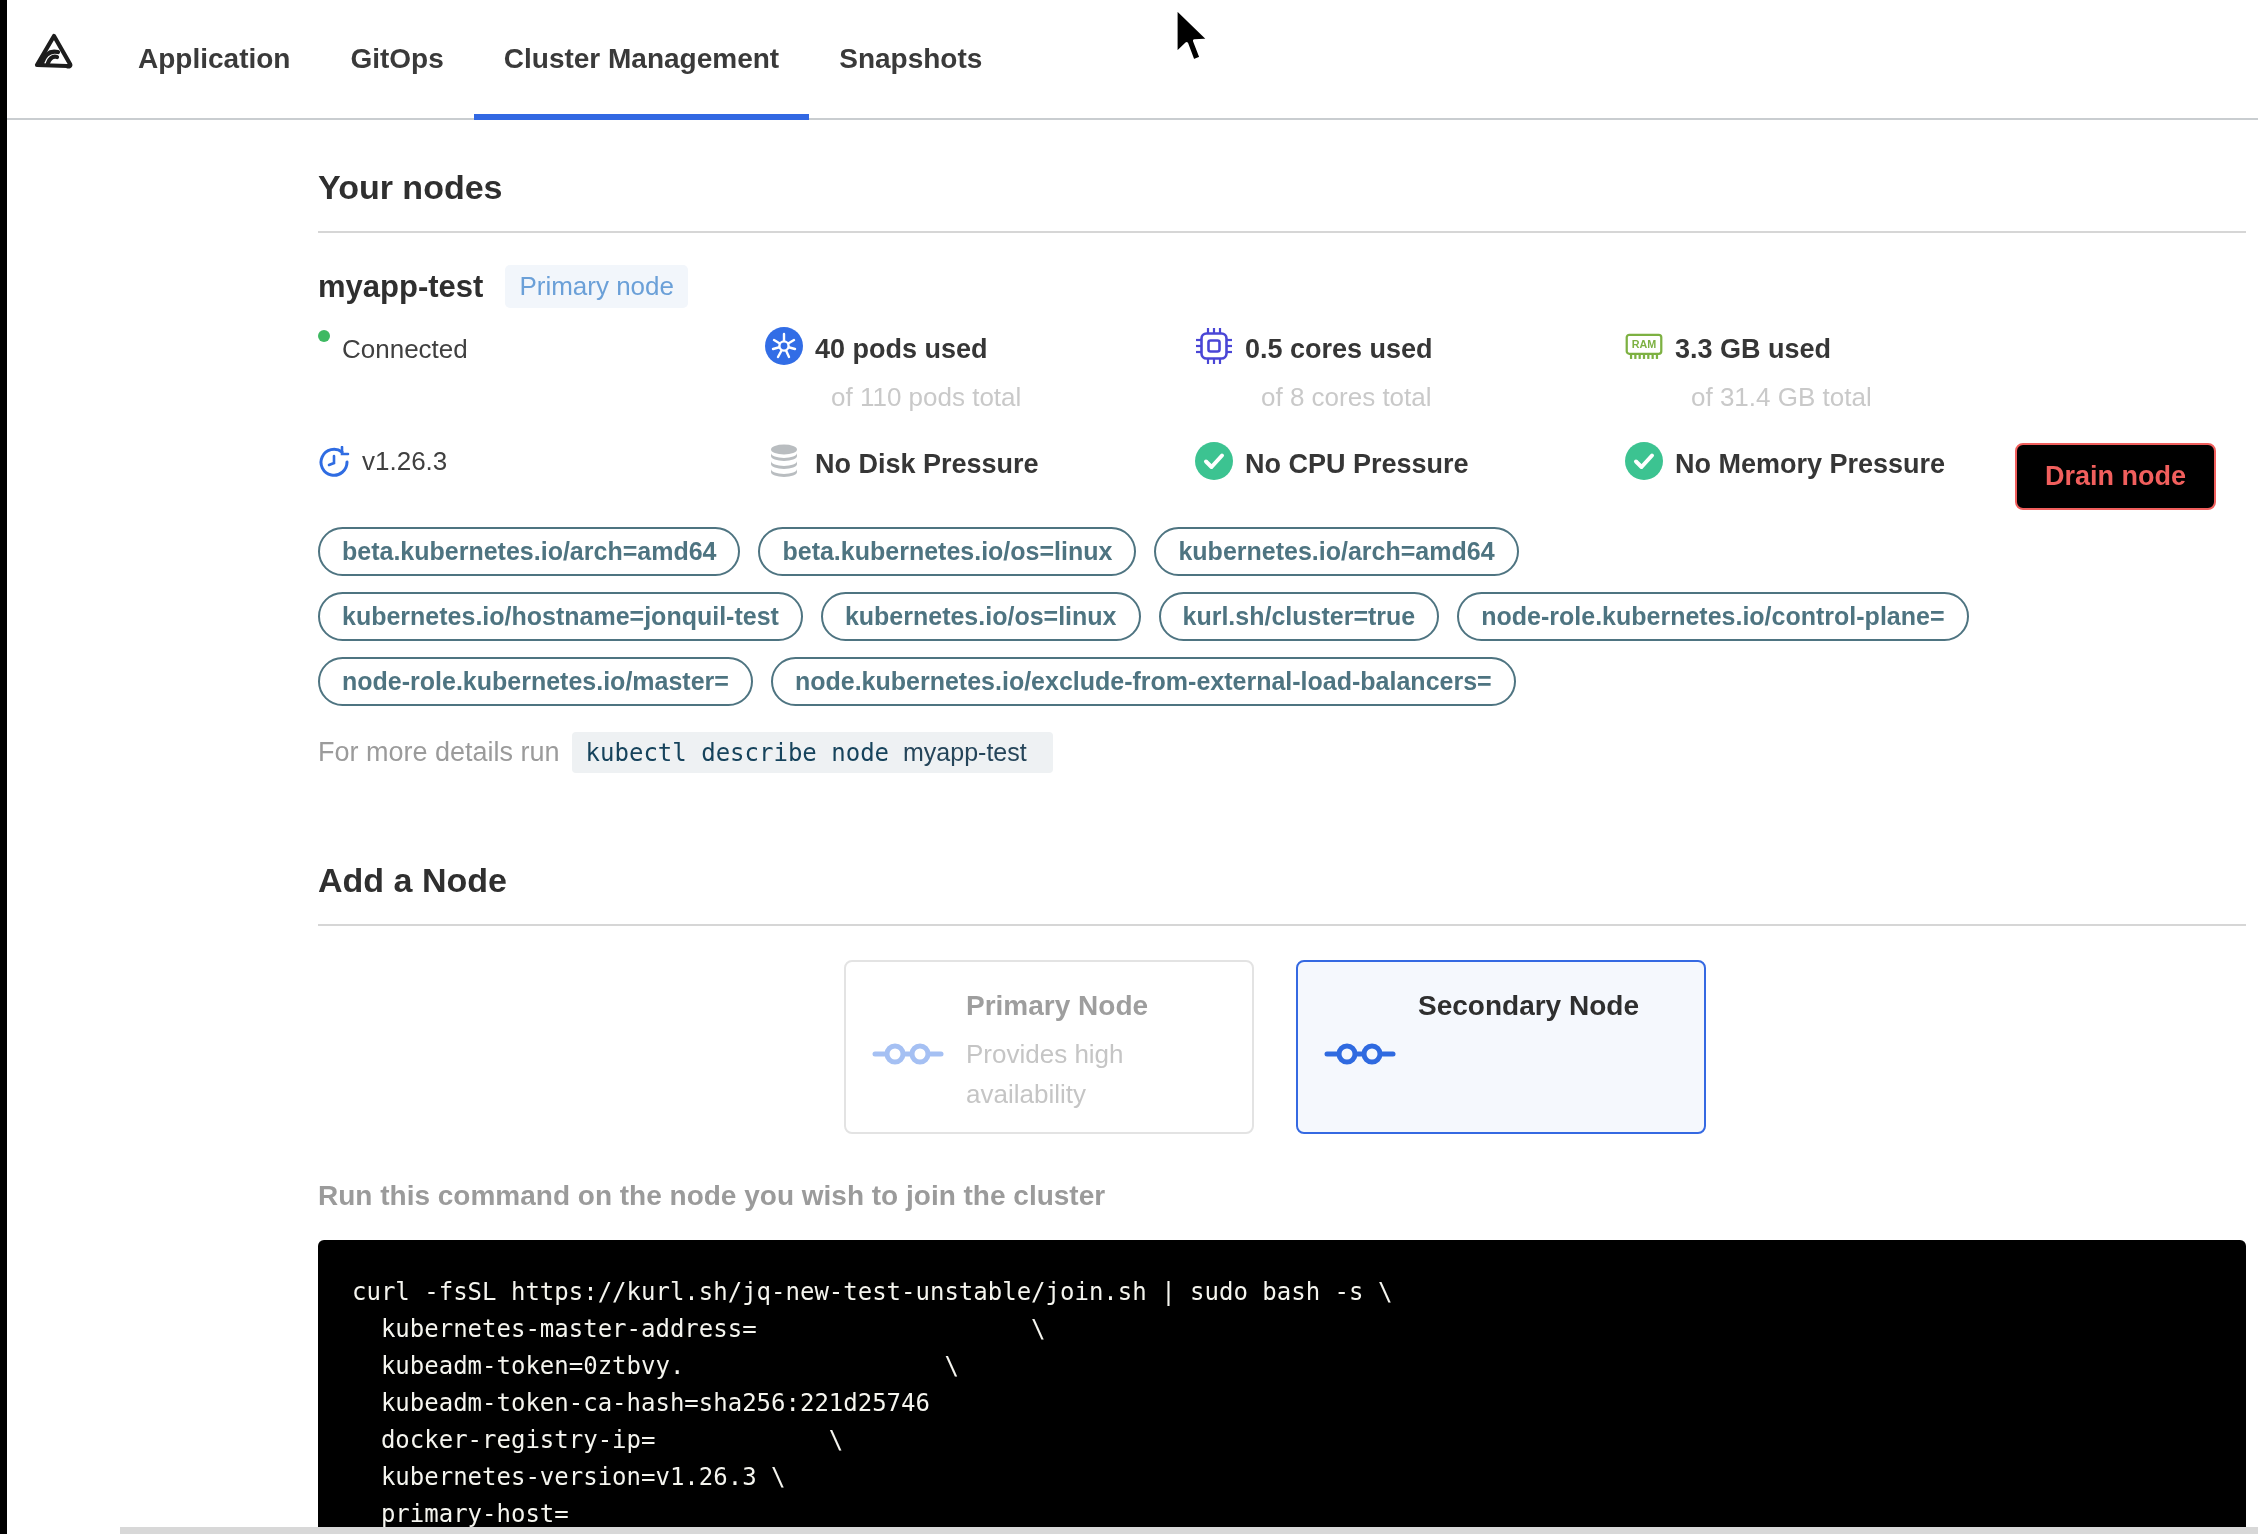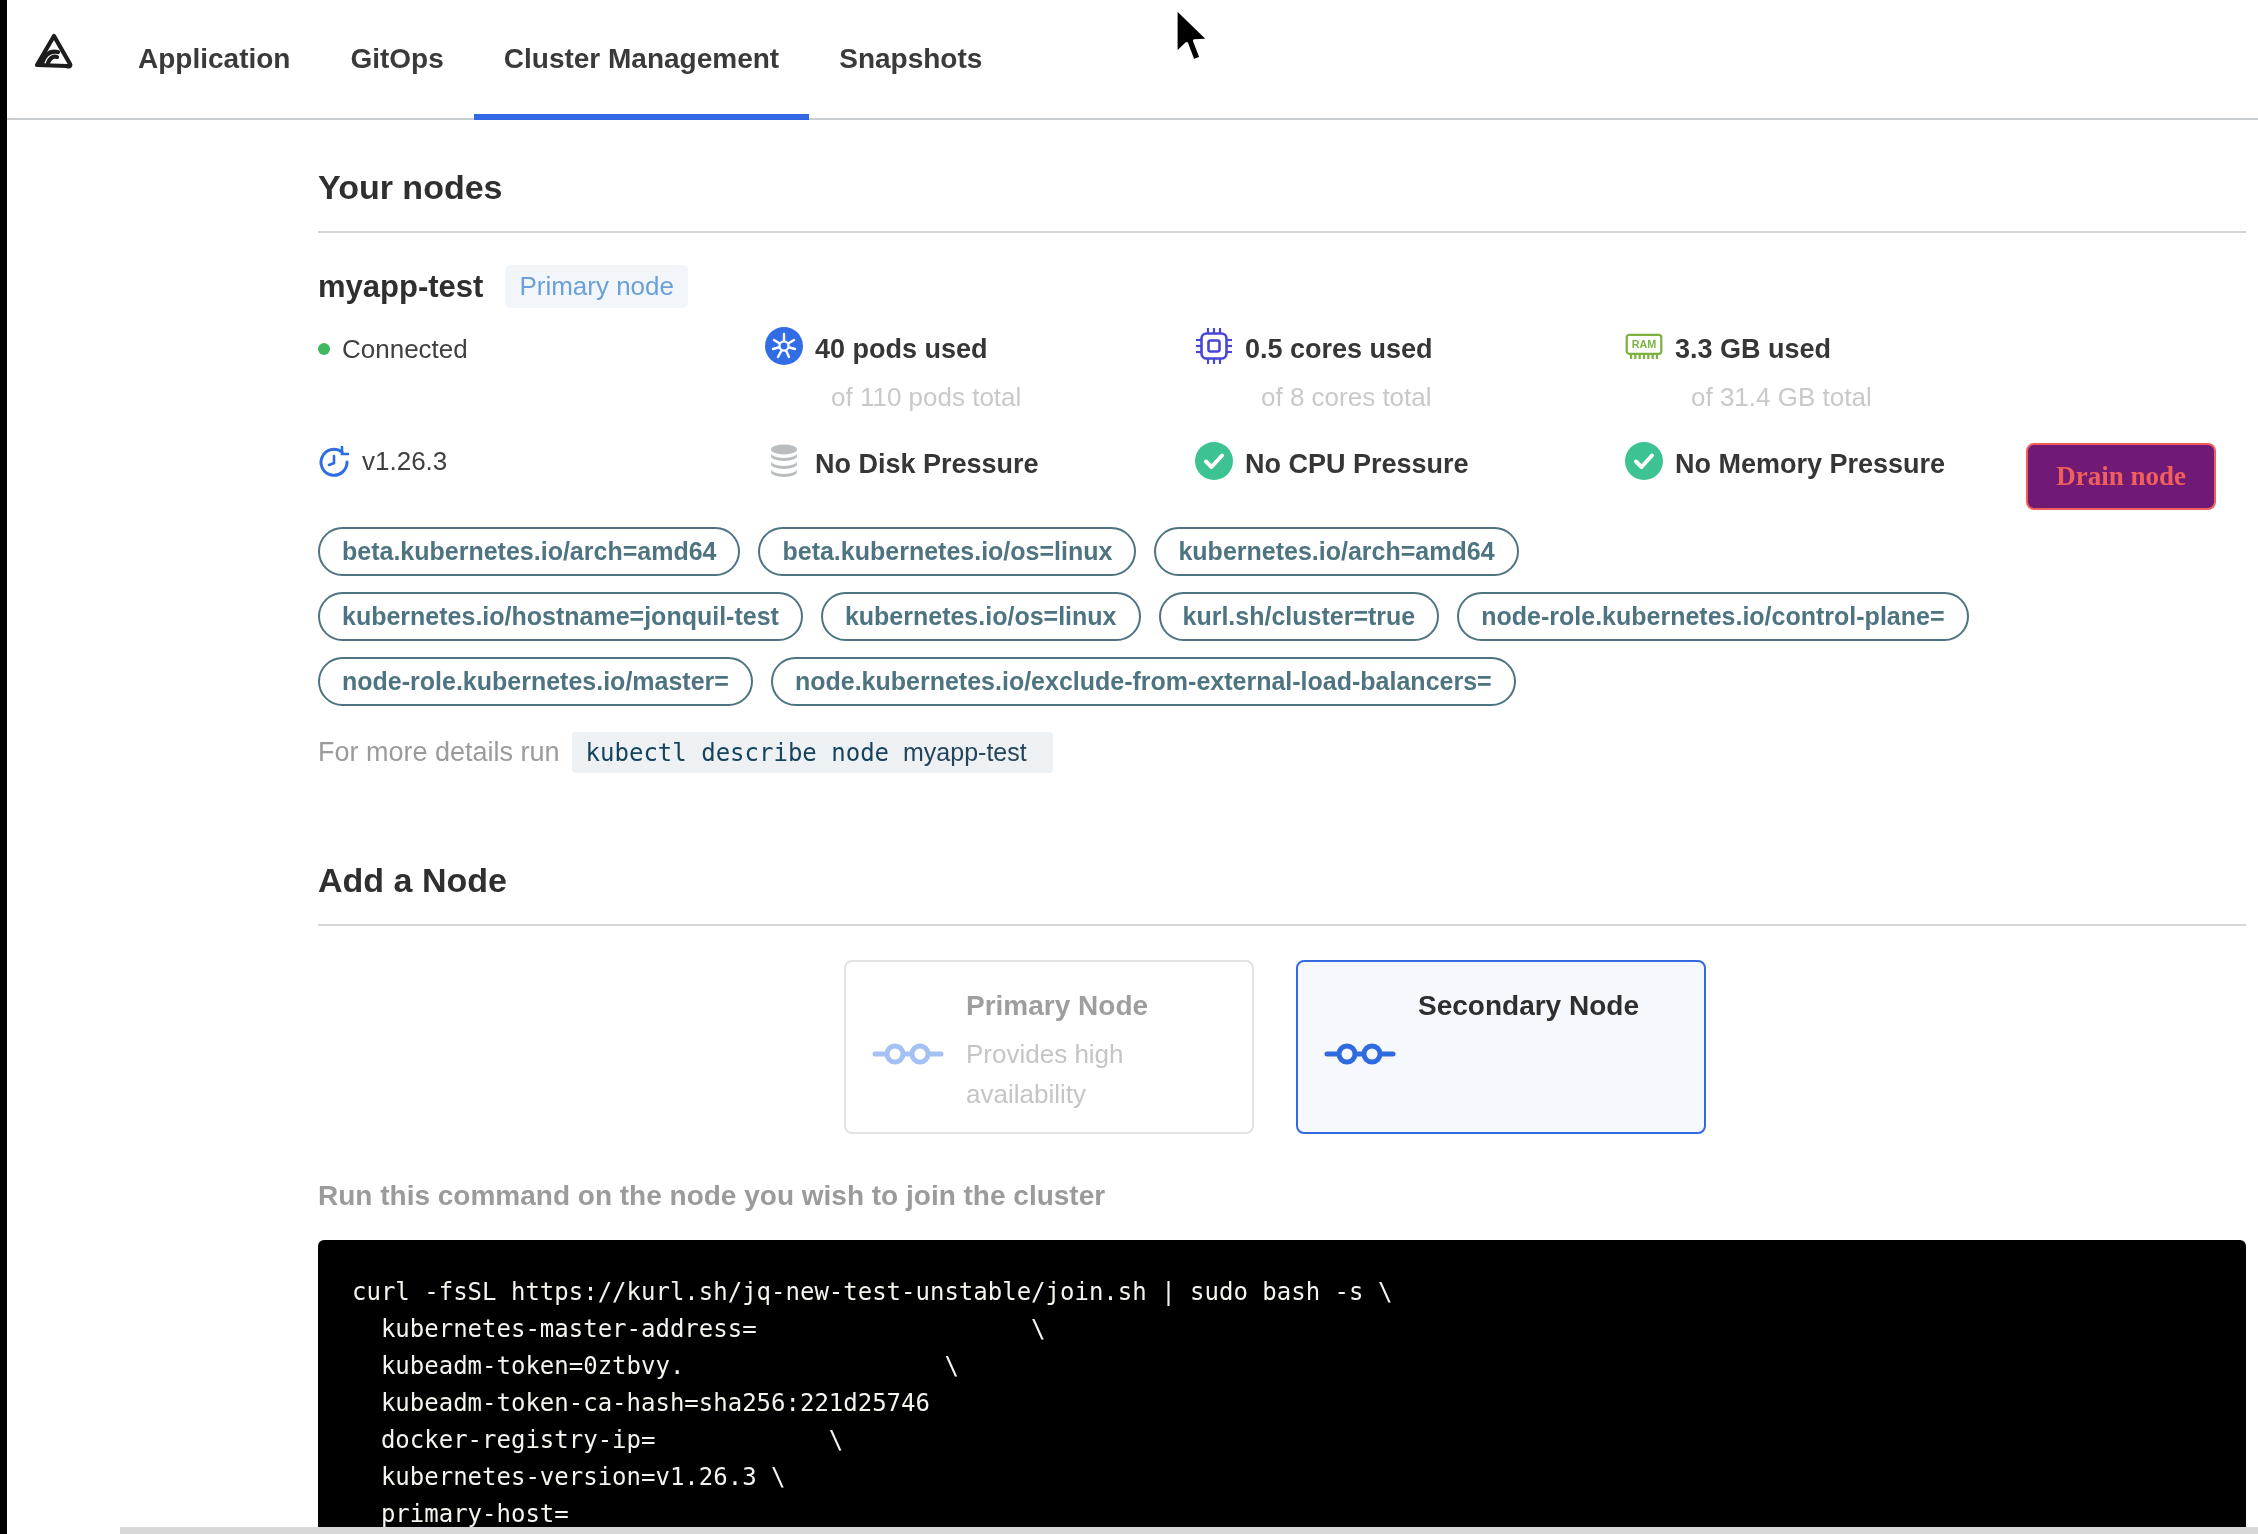--- a/index.html
+++ b/index.html
@@ -29,24 +29,24 @@
   .node-name { font-size:31px; font-weight:700; color:#2f2f2f; }
   .node-badge { font-size:26px; font-weight:500; color:#6ba0d8; background:#f2f6fb; padding:6px 14px; border-radius:5px; }
 
   .stat-grid { display:grid; grid-template-columns:447px 430px 430px 1fr; margin-top:22px; align-items:start; }
   .stat { display:flex; align-items:flex-start; gap:12px; }
   .stat-icon { width:38px; height:38px; flex:0 0 auto; margin-top:-3px; }
   .stat-label { font-size:27px; font-weight:600; color:#363636; line-height:38px; }
   .stat-sub { font-size:26px; color:#c9c9c9; margin-left:66px; margin-top:14px; }
   .row2 { margin-top:32px; }
   .plain-label { font-size:26px; font-weight:500; color:#404040; line-height:38px; }
-  .connected { display:flex; align-items:center; gap:12px; }
+  .connected { display:flex; gap:12px; }
   .green-dot { width:12px; height:12px; border-radius:50%; background:#3eb962; }
 
-  .drain-btn { position:absolute; top:178px; right:30px; border:2px solid #f15f5d; color:#f15f5d; background:#701a75; font-size:27px; font-weight:700; padding:16px 28px; border-radius:8px; cursor:pointer; font-family:Liberation Serif, serif; }
+  .drain-btn { position:absolute; top:178px; right:30px; border:2px solid #f15f5d; color:#f15f5d; background:#000000; font-size:27px; font-weight:700; padding:16px 28px; border-radius:8px; cursor:pointer; font-family:Liberation Sans, sans-serif; }
 
   .tags { margin-top:44px; max-width:1700px; display:flex; flex-wrap:wrap; gap:16px 18px; }
   .tag { border:2px solid #4e7481; color:#4e7481; font-size:25px; font-weight:600; padding:8px 22px; border-radius:26px; white-space:nowrap; }
 
   .details-line { margin-top:26px; display:flex; align-items:center; font-size:27px; color:#9b9b9b; }
   .details-chip { margin-left:12px; background:#eef1f3; border-radius:4px; padding:6px 26px 6px 14px; display:flex; align-items:center; gap:14px; }
   .details-cmd { font-family:"DejaVu Sans Mono","Liberation Mono",monospace; font-size:24px; color:#16435c; }
   .details-node { font-size:25px; color:#25455a; }
 
   .an-title { margin-top:88px; }

